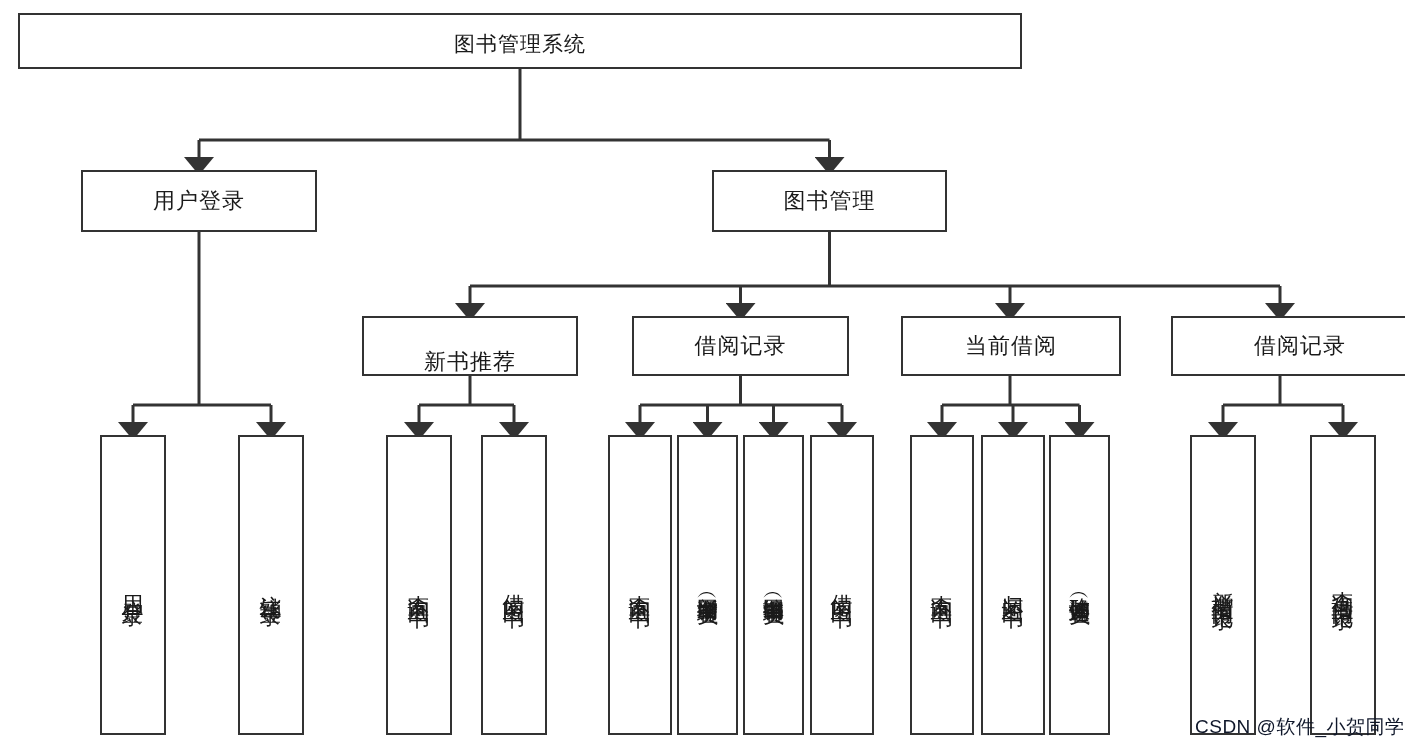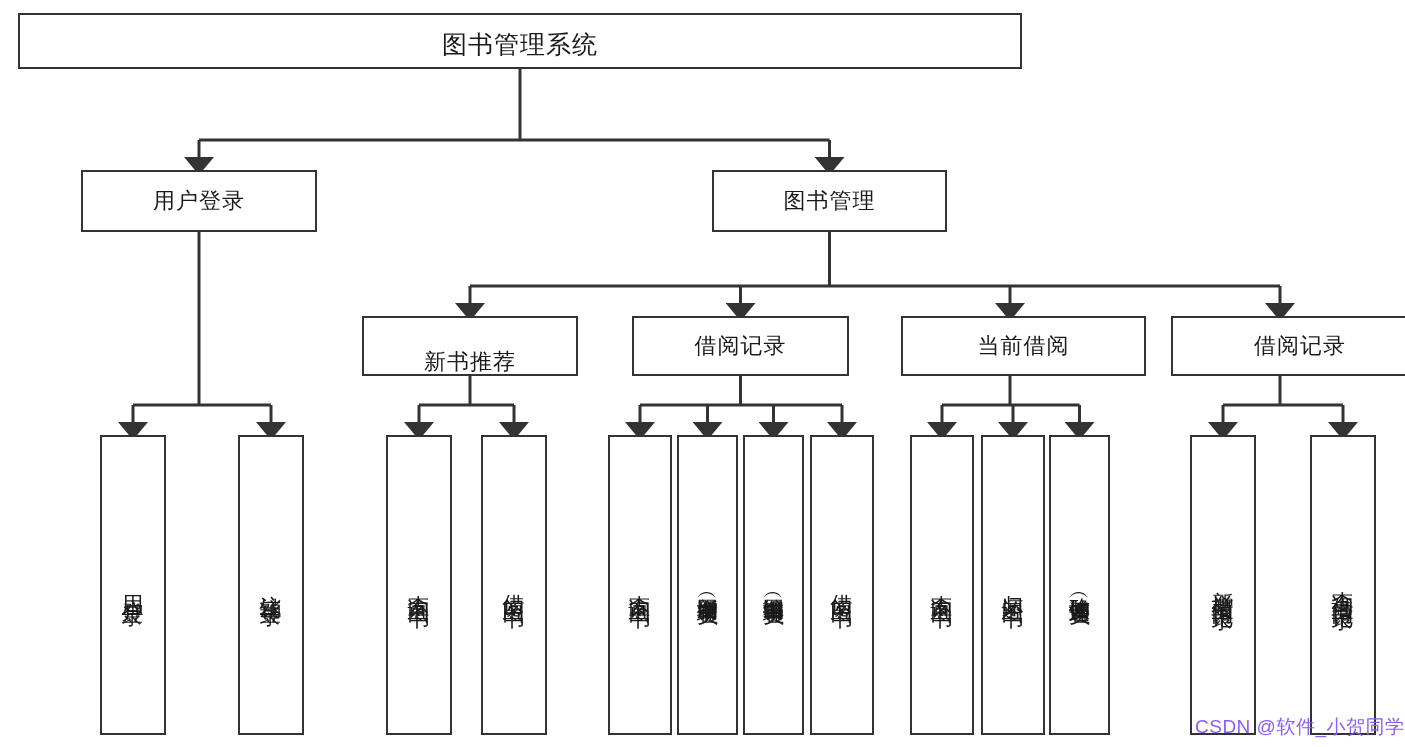--- a/index.html
+++ b/index.html
@@ -34,41 +34,41 @@
     align-items: center;
     justify-content: center;
     color: #1a1a1a;
   }
   .node .label {
     font-size: 22px;
     line-height: 1.15;
     letter-spacing: 1px;
     white-space: nowrap;
   }
-  .node.root .label { font-size: 25px; margin-top: 7px; }
+  .node.root .label { font-size: 21px; margin-top: 7px; }
   .node.vertical {
     align-items: center;
     justify-content: center;
     padding: 4px 0;
   }
   .node.vertical .label {
     writing-mode: vertical-rl;
     text-orientation: upright;
     font-size: 22px;
     letter-spacing: 4px;
     line-height: 1.05;
     white-space: nowrap;
   }
   .node.vertical.tight .label {
     font-size: 21px;
     letter-spacing: 1px;
   }
   .watermark {
     position: absolute;
-    color: #8b5cf6;
+    color: #0f172a;
     font-size: 19px;
     white-space: nowrap;
     letter-spacing: 0.5px;
   }
 </style>
 </head>
 <body>
 
 <div id="canvas">
   <svg class="edges" viewBox="0 0 1405 747">
@@ -123,21 +123,21 @@
       </div>
       <div class="node level2" style="left: 712px; top: 170px; width: 235px; height: 62px;">
         <span class="label">图书管理</span>
       </div>
       <div class="node level3" style="left: 362px; top: 316px; width: 216px; height: 60px; align-items: flex-end;">
         <span class="label">新书推荐</span>
       </div>
       <div class="node level3" style="left: 632px; top: 316px; width: 217px; height: 60px;">
         <span class="label">借阅记录</span>
       </div>
-      <div class="node level3" style="left: 901px; top: 316px; width: 245px; height: 60px;">
+      <div class="node level3" style="left: 901px; top: 316px; width: 220px; height: 60px;">
         <span class="label">当前借阅</span>
       </div>
       <div class="node level3" style="left: 1171px; top: 316px; width: 258px; height: 60px;">
         <span class="label">借阅记录</span>
       </div>
       <div class="node vertical level4" style="left: 100px; top: 435px; width: 66px; height: 300px;">
         <span class="label">用户登录</span>
       </div>
       <div class="node vertical level4" style="left: 238px; top: 435px; width: 66px; height: 300px;">
         <span class="label">注销登录</span>

